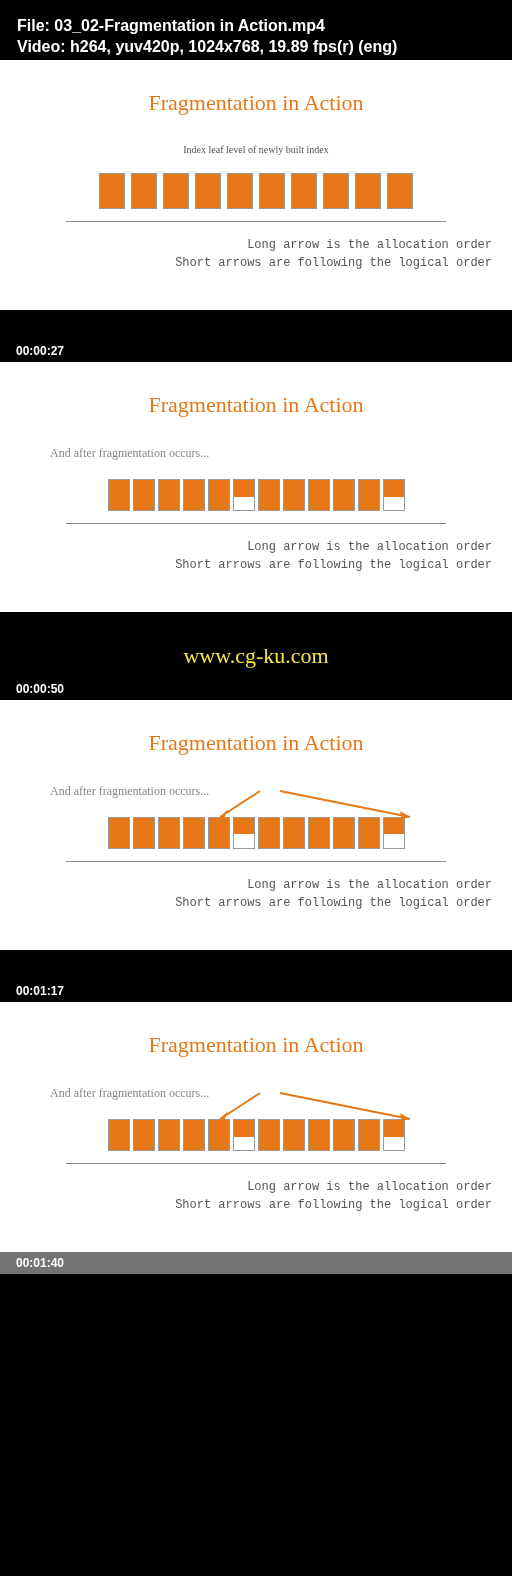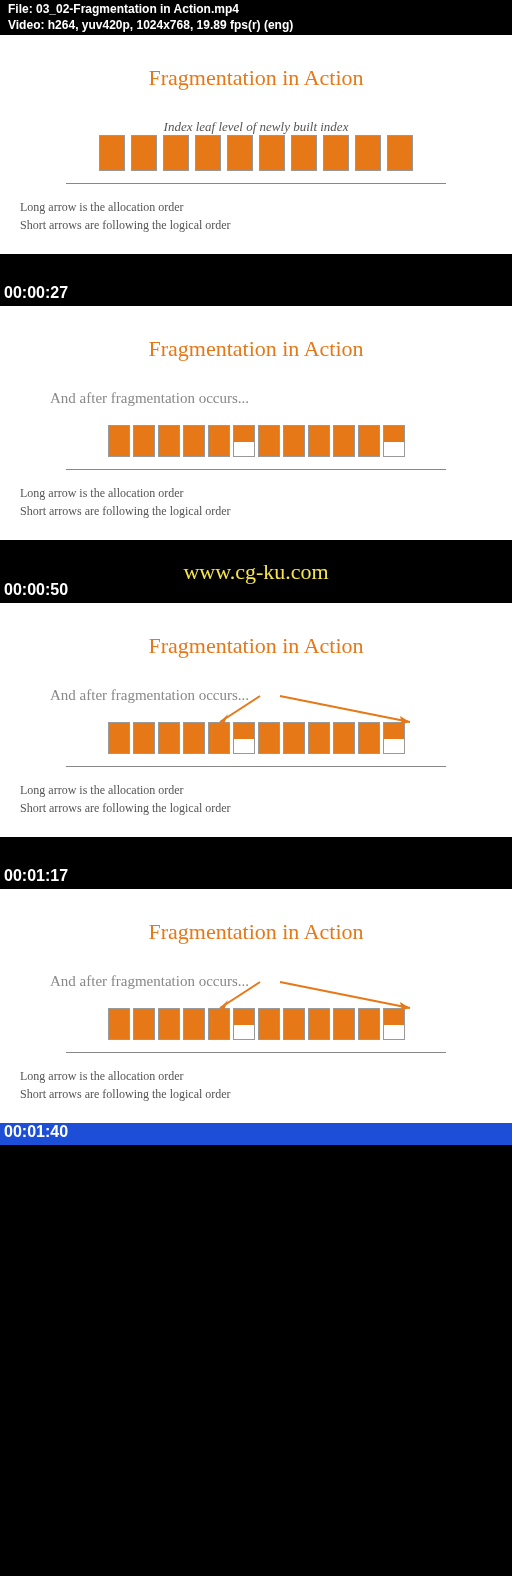--- a/index.html
+++ b/index.html
@@ -5,49 +5,50 @@
   * { margin: 0; padding: 0; box-sizing: border-box; }
   body {
     width: 512px;
     background: #000;
     font-family: Arial, sans-serif;
   }
   .file-info {
     background: #000;
     color: #fff;
     font-family: Arial, sans-serif;
-    font-size: 12px;
+    font-size: 16px;
     font-weight: bold;
-    padding: 2px 8px;
+    padding: 2px 17px;
     line-height: 1.3;
+    margin-top: 14px;
   }
   .slide {
     background: #fff;
-    padding: 30px 20px 20px;
+    padding: 30px 20px 38px;
     position: relative;
   }
   .slide-title {
     color: #e67817;
     font-family: Georgia, serif;
     font-size: 22px;
     text-align: center;
     margin-bottom: 28px;
     font-weight: normal;
   }
   .subtitle {
     color: #555;
     font-family: Georgia, serif;
-    font-size: 13px;
+    font-size: 10px;
     text-align: center;
-    font-style: italic;
+    margin-bottom: 18px;
   }
   .subtitle-left {
     color: #888;
     font-family: Georgia, serif;
-    font-size: 15px;
+    font-size: 12px;
     text-align: left;
     margin: 0 0 18px 30px;
   }
   .blocks-row {
     display: flex;
     justify-content: center;
     gap: 6px;
     margin-bottom: 8px;
     position: relative;
   }
@@ -63,59 +64,59 @@
   .blocks-row.tight { gap: 3px; }
   .blocks-row.tight .block { width: 22px; height: 32px; }
   .hr-line {
     border: none;
     border-top: 1px solid #888;
     width: 380px;
     margin: 12px auto 14px;
   }
   .caption {
     color: #555;
-    font-family: Liberation Serif, serif;
+    font-family: Liberation Mono, monospace;
     font-size: 12px;
-    text-align: left;
+    text-align: right;
     line-height: 1.5;
   }
   .black-band {
     background: #000;
     height: 52px;
     position: relative;
   }
   .timestamp {
     position: absolute;
     bottom: 4px;
-    left: 4px;
+    left: 16px;
     color: #fff;
     font-family: Arial, sans-serif;
-    font-size: 16px;
+    font-size: 12px;
     font-weight: bold;
   }
   .watermark-band {
     background: #000;
-    height: 63px;
+    height: 88px;
     position: relative;
     display: flex;
     align-items: center;
     justify-content: center;
     border-radius: 31px;
   }
   .watermark {
     color: #f5e54a;
     font-family: Georgia, 'Times New Roman', serif;
     font-size: 22px;
   }
   .arrow-overlay {
     position: absolute;
     pointer-events: none;
   }
   .bottom-strip {
-    background: #1d4ed8;
+    background: #737373;
     height: 22px;
     position: relative;
   }
 </style>
 </head>
 <body>
 
 <div class="file-info">
   <div>File: 03_02-Fragmentation in Action.mp4</div>
   <div>Video: h264, yuv420p, 1024x768, 19.89 fps(r) (eng)</div>

